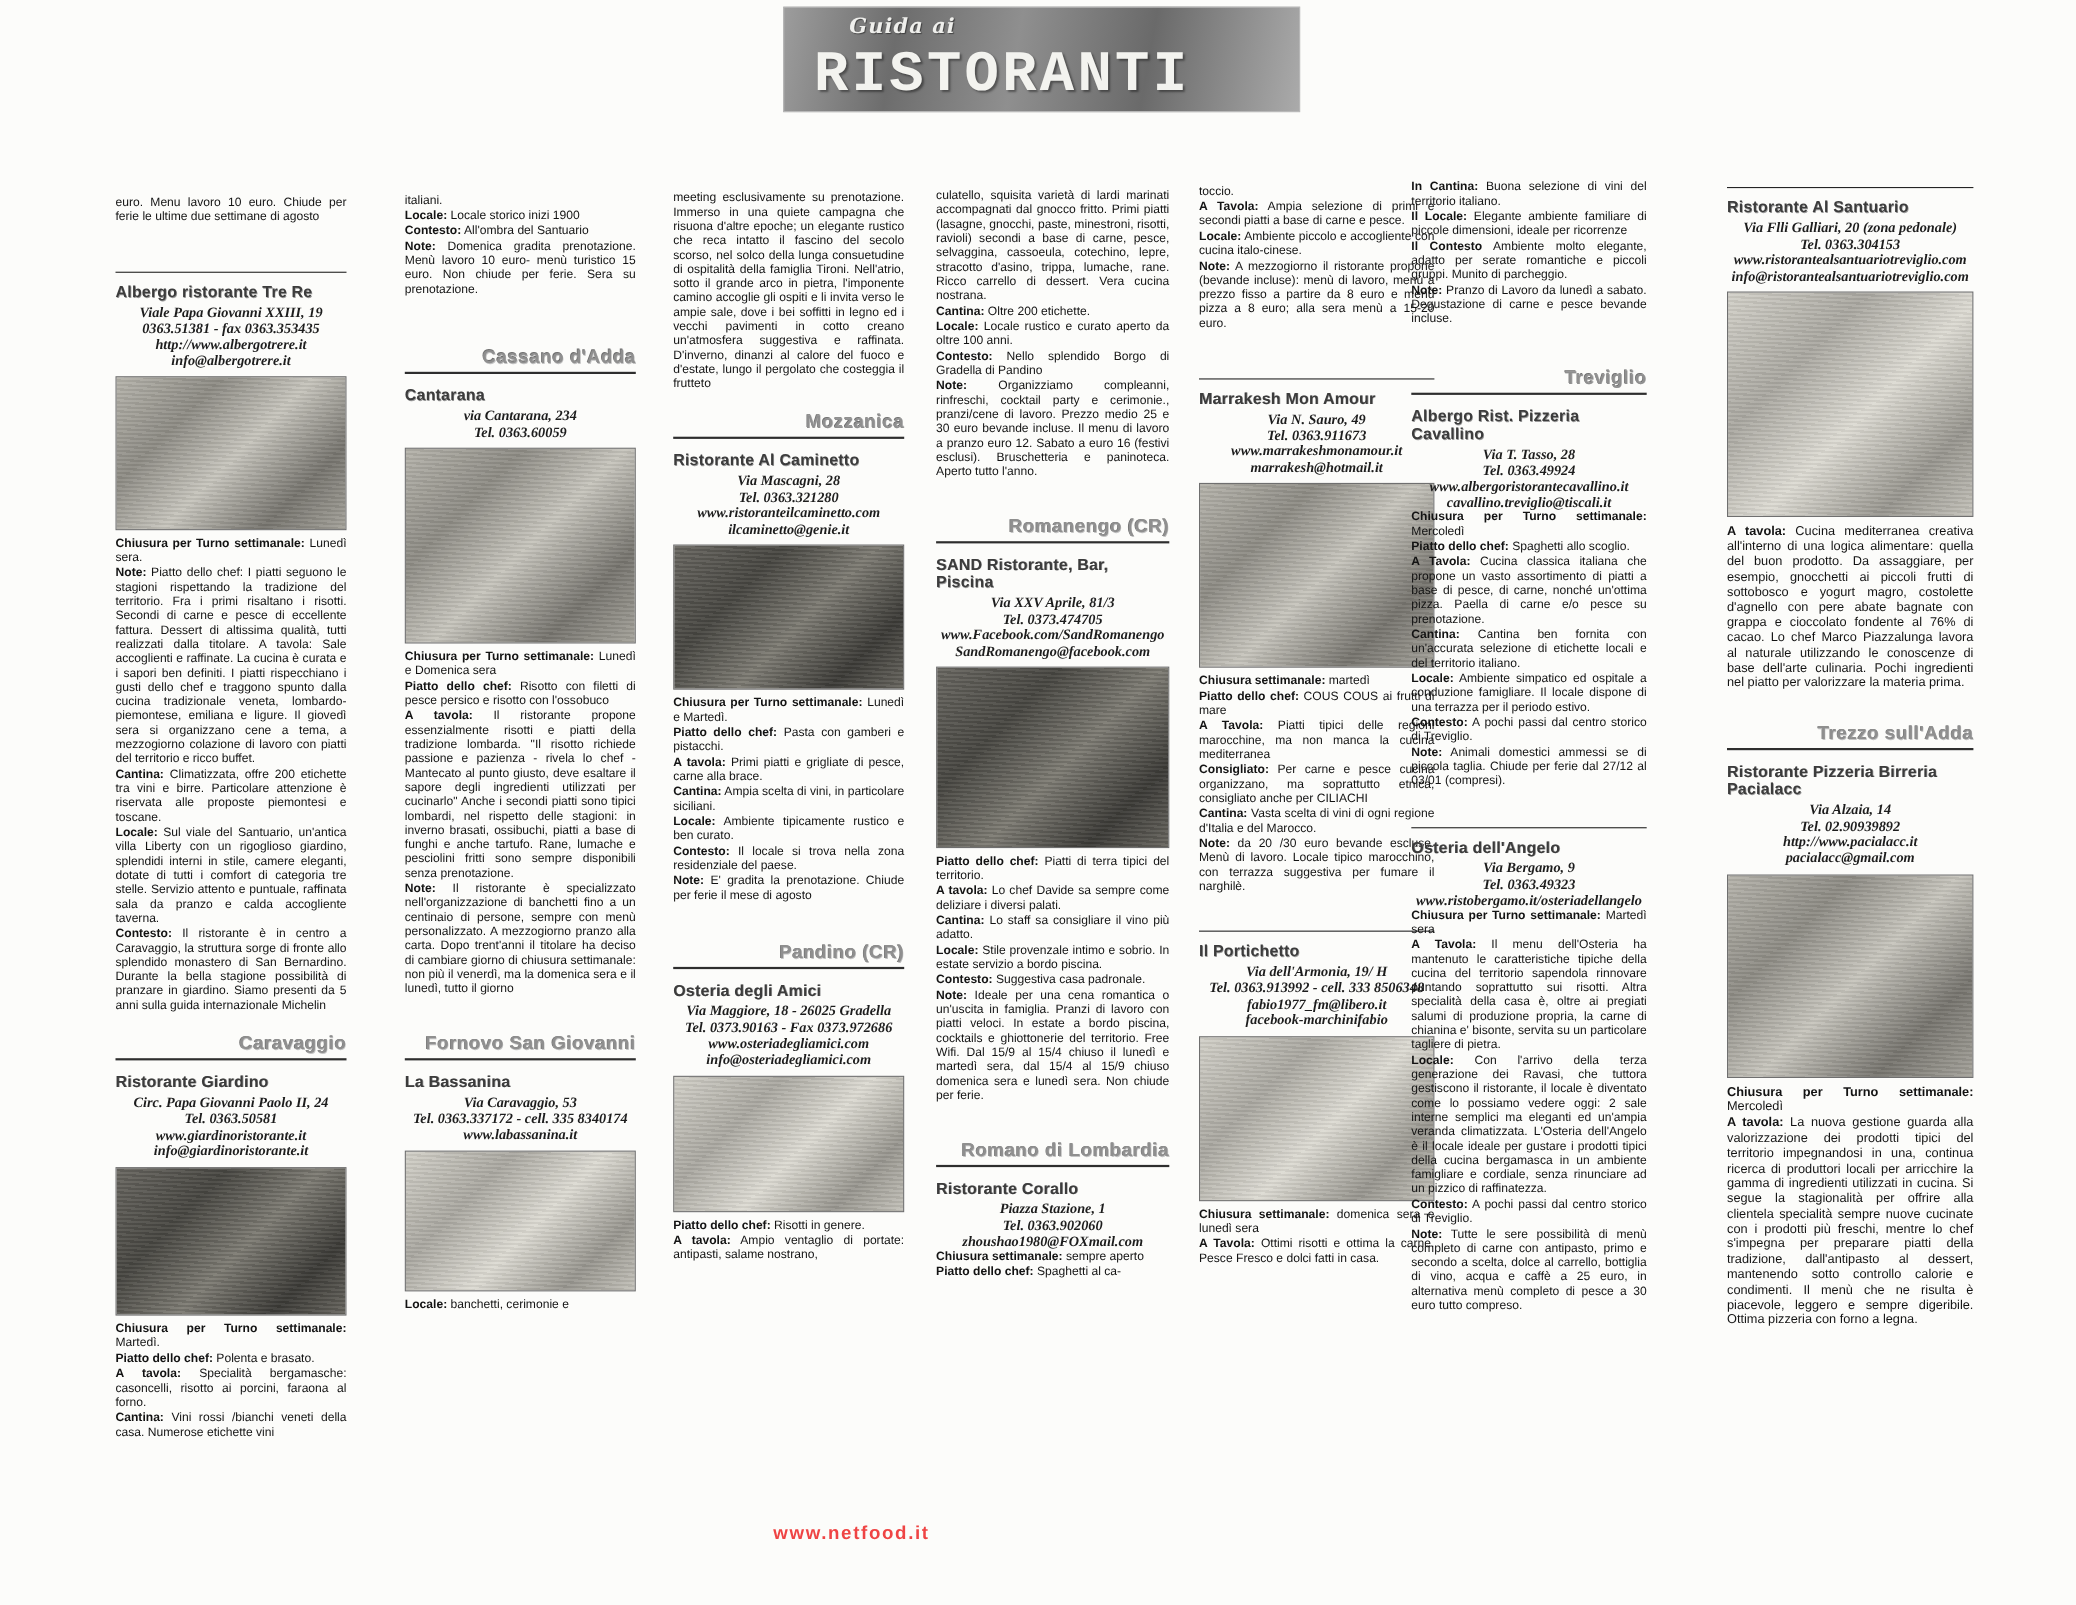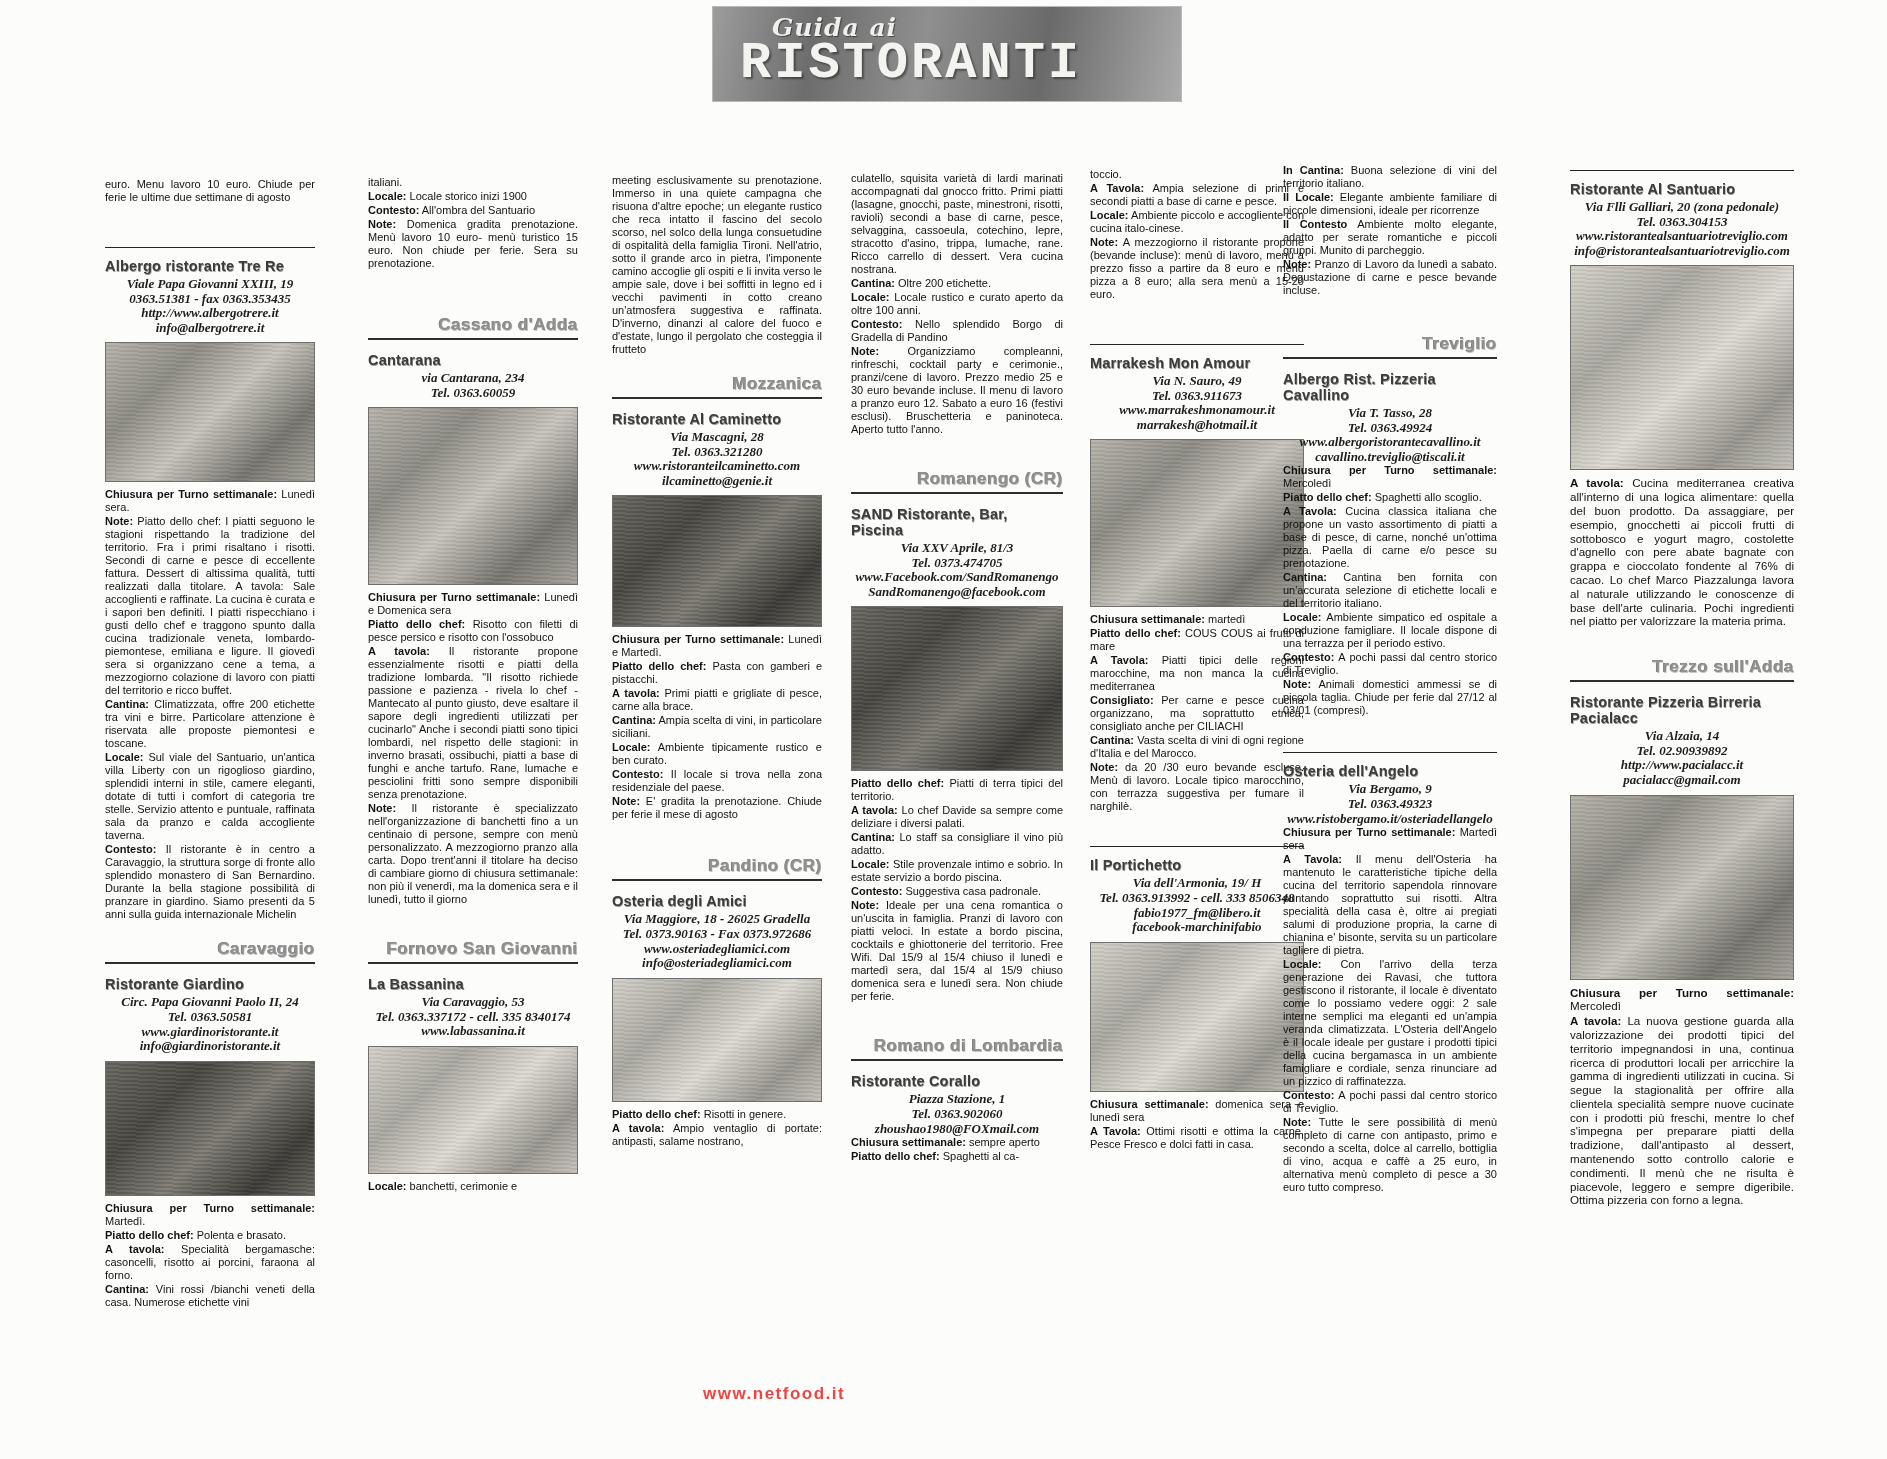--- a/index.html
+++ b/index.html
@@ -10,21 +10,21 @@
     font-family:"Liberation Sans", sans-serif;
   }
   
   .banner{
     position:absolute;left:712px;top:6px;width:470px;height:96px;
     background:linear-gradient(100deg,#9d9d9d 0%,#6d6d6d 22%,#8f8f8f 45%,#6a6a6a 70%,#ababab 100%);
     box-shadow:0 0 0 1px #b9b9b9 inset;
   }
   .banner .kicker{
     font-family:"DejaVu Serif", serif;font-style:italic;font-weight:bold;
-    font-size:25px;color:#efefec;margin:7px 0 0 60px;letter-spacing:1px;
+    font-size:19px;color:#efefec;margin:7px 0 12px 60px;letter-spacing:1px;
     text-shadow:1px 1px 1px rgba(0,0,0,.45);
   }
   .banner .big-title{
     font-family:Liberation Mono, monospace;font-weight:bold;
     font-size:52px;color:#f3f3ef;letter-spacing:3px;line-height:1;
     margin:-4px 0 0 28px;text-shadow:2px 2px 2px rgba(0,0,0,.4);
   }
   
   .col{position:absolute;top:130px;box-sizing:border-box;}
   .col-1{left:105px;width:210px;padding-top:48px;}

